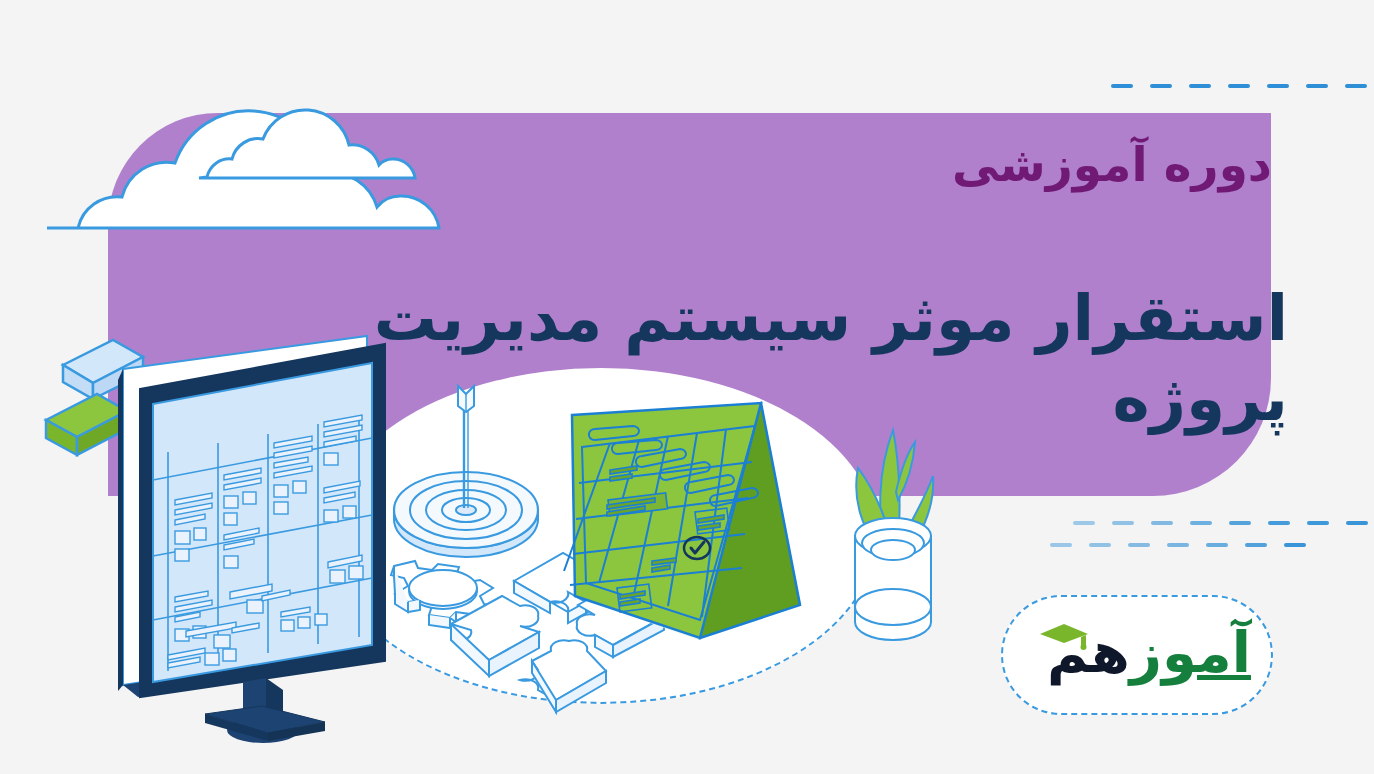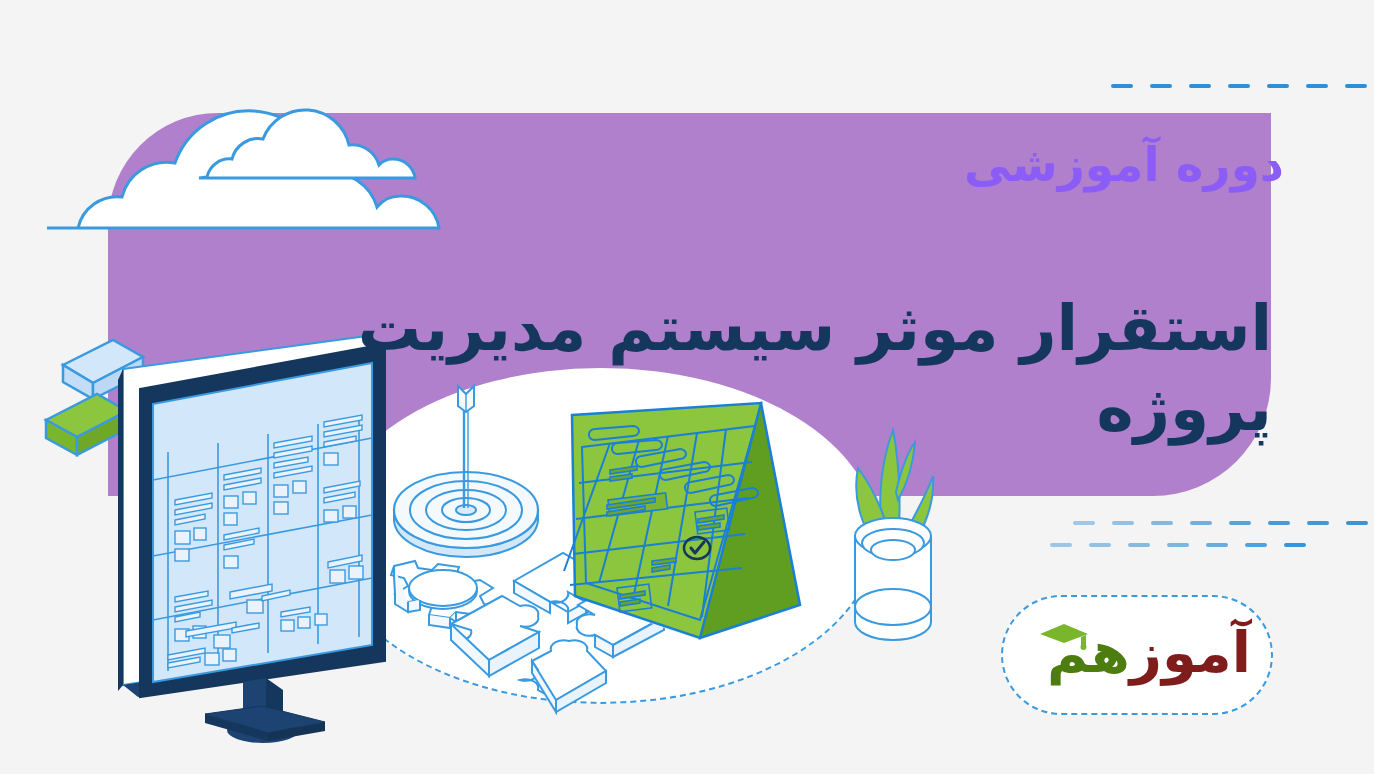--- a/index.html
+++ b/index.html
@@ -25,35 +25,35 @@
   
   .text-block{
     position:absolute;
     right:86px;top:138px;
     width:1060px;
     text-align:right;
     direction:rtl;
     z-index:40;
   }
   .kicker{
-    color:#8b5cf6;
+    color:#701a75;
     font-size:47px;
     font-weight:bold;
     line-height:1.15;
     letter-spacing:-0.5px;
-    margin:0 4px 6px 0;
+    margin:0 16px 6px 0;
     text-shadow:0 0 0 rgba(0,0,0,0);
   }
   .headline{
     color:#15375e;
     font-size:63px;
     font-weight:bold;
     line-height:1.28;
     letter-spacing:-1.5px;
-    margin:16px;
+    margin:0;
     white-space:pre-line;
   }
   
   .dash-row{position:absolute;display:flex;gap:17px;align-items:center;z-index:5;}
   .dash{height:4px;width:22px;background:#2e8fd6;border-radius:2px;display:block;}
   .dash-tr{left:1111px;top:84px;}
   .dash-br1{left:1073px;top:521px;}
   .dash-br2{left:1050px;top:543px;}
   
   .ellipse-stage{
@@ -92,22 +92,22 @@
   .logo-text{
     direction:rtl;
     font-size:56px;
     font-weight:bold;
     letter-spacing:-2px;
     line-height:1;
     position:relative;
     white-space:nowrap;
     transform:translateY(-2px);
   }
-  .logo-ham{color:#4d7c0f;margin-left:24px;}
-  .logo-amooz{color:#7f1d1d;}
+  .logo-ham{color:#0f172a;margin-left:24px;}
+  .logo-amooz{color:#15803d;text-decoration:underline;}
   .cap{position:absolute;left:14px;top:-4px;z-index:3;}
 </style>
 </head>
 <body>
 
 <div class="stage">
 
   <div class="purple-panel"></div>
 
   <svg class="art" width="1374" height="774" viewBox="0 0 1374 774" style="z-index:22">

